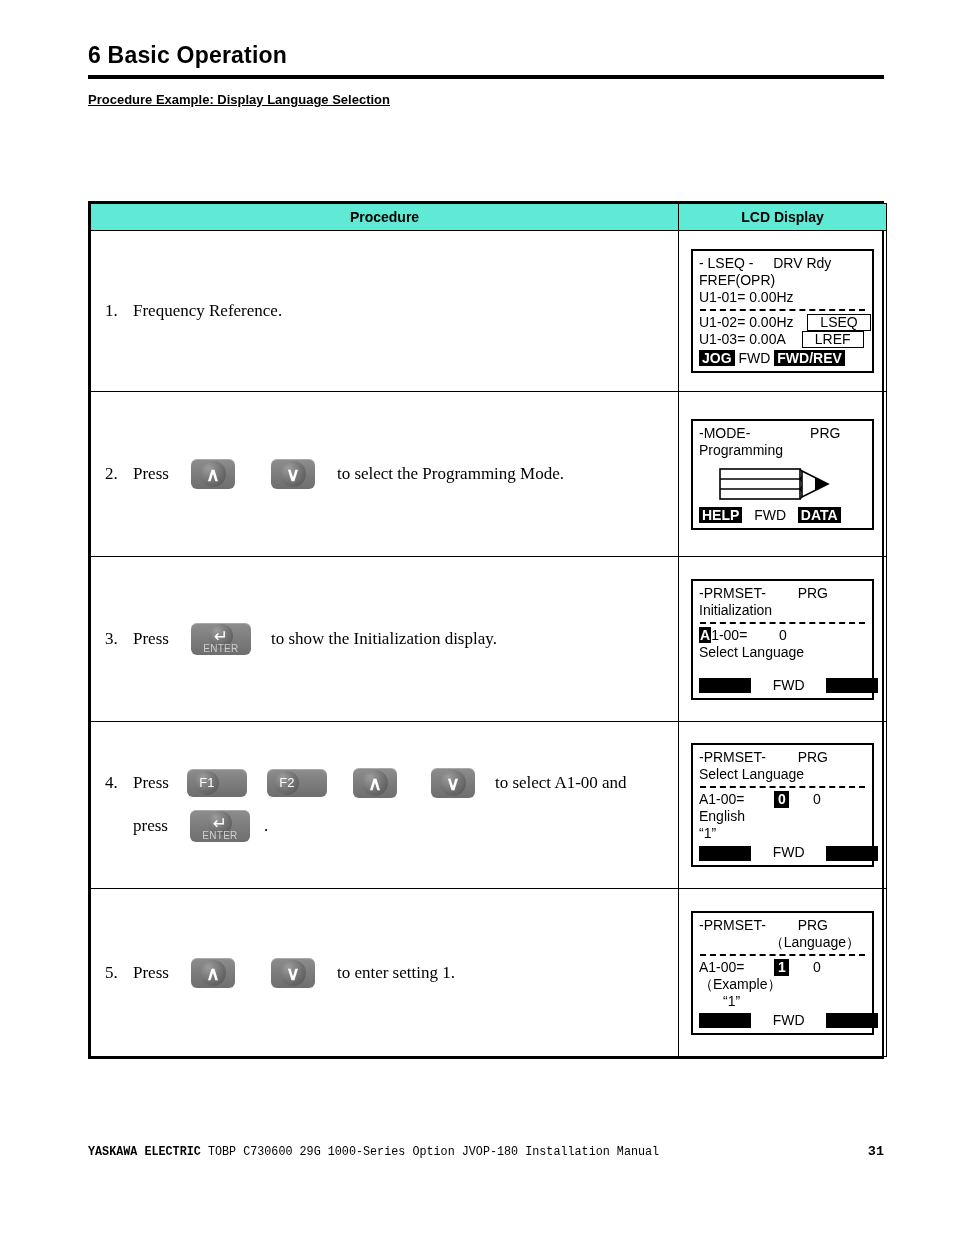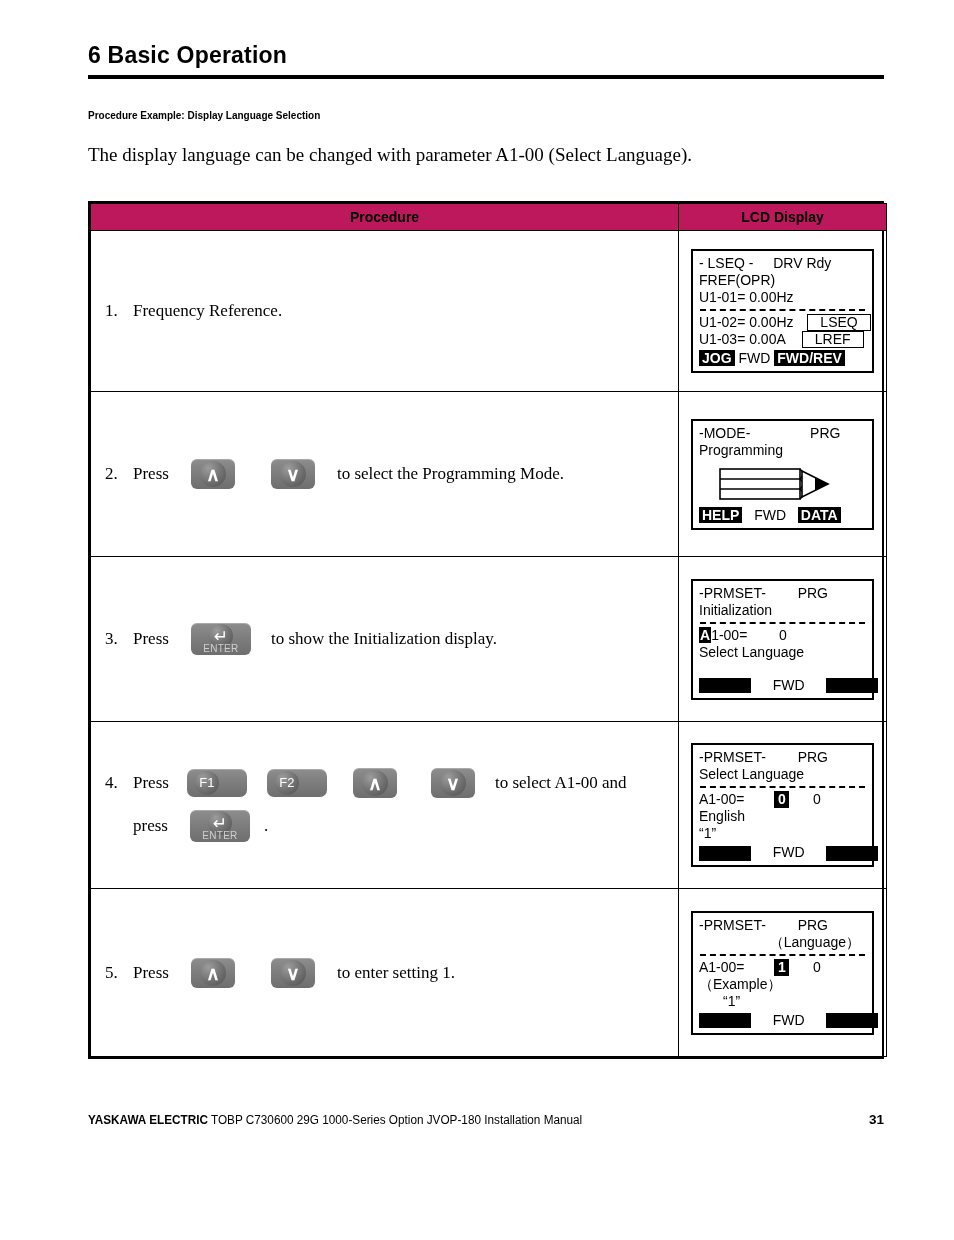--- a/index.html
+++ b/index.html
@@ -17,23 +17,23 @@
   .hdr-wrap { position:absolute; left:88px; top:40px; width:796px; }
   .hdr-title {
     font-family:"Liberation Sans", sans-serif;
     font-weight:bold; font-size:23px; text-align:left;
     letter-spacing:.2px; line-height:30px;
   }
   .hdr-rule { margin-top:5px; border-top:4px solid #000; }
 
   
   .sec-head {
-    position:absolute; left:88px; top:110px;
-    font-family:"Liberation Sans", sans-serif;
-    font-weight:bold; font-size:10px;
+    position:absolute; left:88px; top:92px;
+    font-family:"Liberation Sans", sans-serif;
+    font-weight:bold; font-size:13px;text-decoration:underline;
   }
   .intro {
     position:absolute; left:88px; top:142px;
     font-size:19px; line-height:26px;
   }
 
   
   .tbl {
     position:absolute; left:88px; top:201px;
     width:796px;
@@ -43,21 +43,21 @@
   }
   .tbl table { border-collapse:collapse; width:100%; table-layout:fixed; }
   .tbl col.c1 { width:588px; }
   .tbl col.c2 { width:208px; }
   .tbl th, .tbl td {
     border:1px solid #000;
     vertical-align:middle;
     padding:0;
   }
   .tbl thead th {
-    background:#be185d;
+    background:#5eead4;
     font-family:"Liberation Sans", sans-serif;
     font-weight:bold; font-size:14px;
     height:26px; text-align:center;
   }
   .lcd-cell { text-align:center; padding:7px 0; }
 
   
   .r1 td { height:160px; }
   .r2 td { height:164px; }
   .r3 td { height:164px; }
@@ -73,21 +73,21 @@
 
   
   .btn {
     display:inline-block; position:relative;
     vertical-align:middle;
     border-radius:6px;
     background:linear-gradient(180deg,#8e8e8e 0%, #7e7e7e 45%, #6e6e6e 100%);
     box-shadow:inset 0 1px 0 rgba(255,255,255,.25);
   }
   .btn-arrow { width:44px; height:30px; }
-  .btn-f     { width:60px; height:28px;border-radius:7px; }
+  .btn-f     { width:60px; height:28px; }
   .btn-enter { width:60px; height:32px; }
 
   .knob {
     position:absolute; border-radius:50%;
     background:radial-gradient(circle at 32% 28%, #9c9c9c 0%, #6f6f6f 55%, #4f4f4f 100%);
   }
   .btn-arrow .knob { width:26px; height:26px; left:9px; top:2px; }
   .btn-f .knob     { width:24px; height:24px; left:8px;  top:2px; }
   .btn-enter .knob { width:24px; height:24px; left:18px; top:1px; }
 
@@ -146,41 +146,40 @@
   }
   .botrow { margin-top:2px; white-space:nowrap; }
 
   .spacer { display:inline-block; }
 
   
   .pencil { margin:6px auto 4px auto; display:block; }
 
   
   .footer {
-    position:absolute; left:88px; top:1112px; width:796px;
-    font-family:Liberation Sans, sans-serif;
+    position:absolute; left:88px; top:1144px; width:796px;
+    font-family:Liberation Mono, monospace;
     font-size:12.5px;
     display:flex; justify-content:space-between; align-items:baseline;
   }
   .footer .brand { font-weight:bold; }
   .footer .pg { font-weight:bold; font-size:13.5px; }
   .foot-left { white-space:nowrap; transform:scaleX(.94); transform-origin:left center; }
 </style>
 </head>
 <body>
 
 <div class="page">
 
   <div class="hdr-wrap">
     <div class="hdr-title">6  Basic Operation</div>
     <div class="hdr-rule"></div>
   </div>
 
   <div class="sec-head">Procedure Example: Display Language Selection</div>
-  <div class="intro">The display language can be changed with parameter A1-00 (Select Language).</div>
 
   <div class="tbl">
     <table>
       <colgroup>
           <col class="c1">
           <col class="c2">
         </colgroup>
       <thead>
         <tr>
           <th>Procedure</th>

